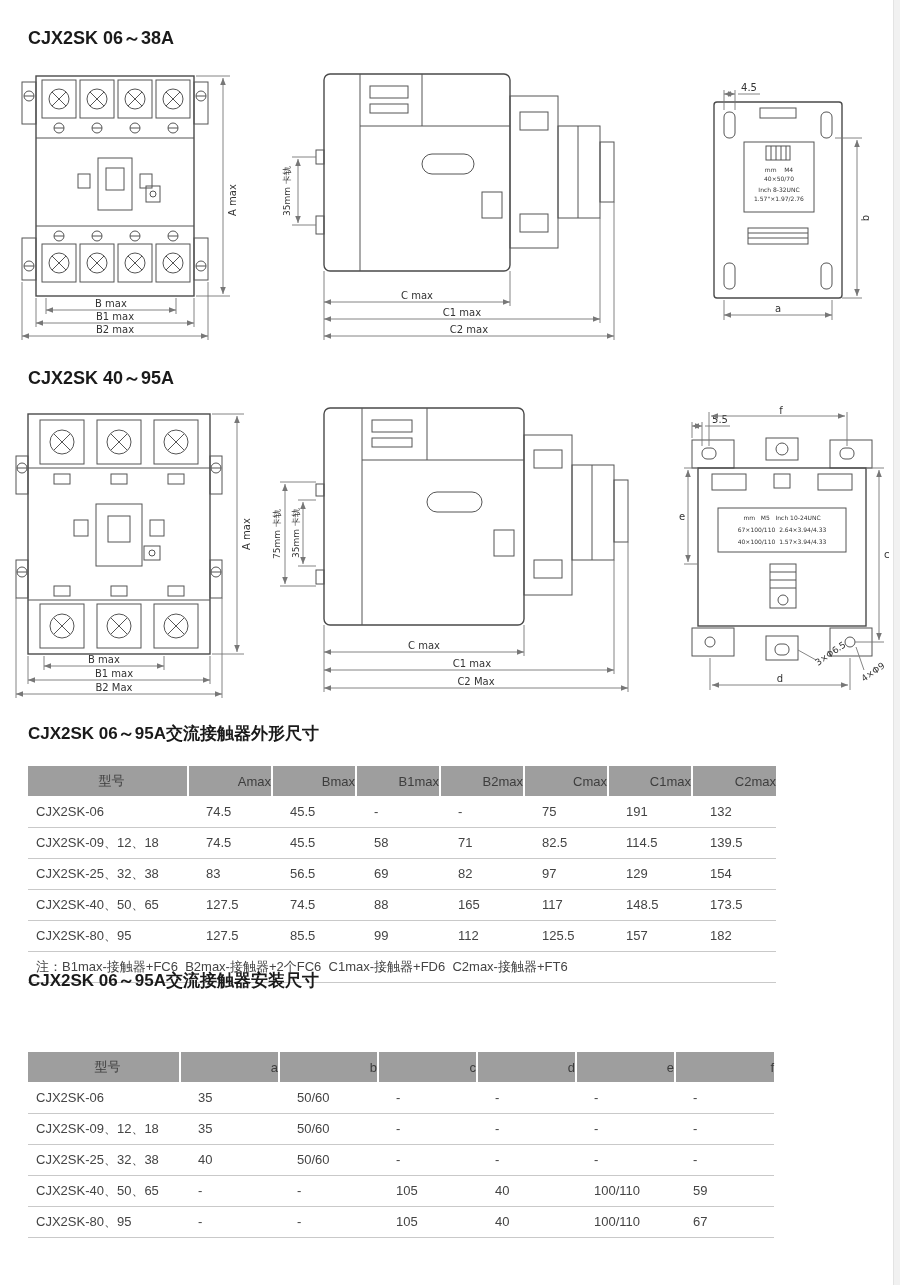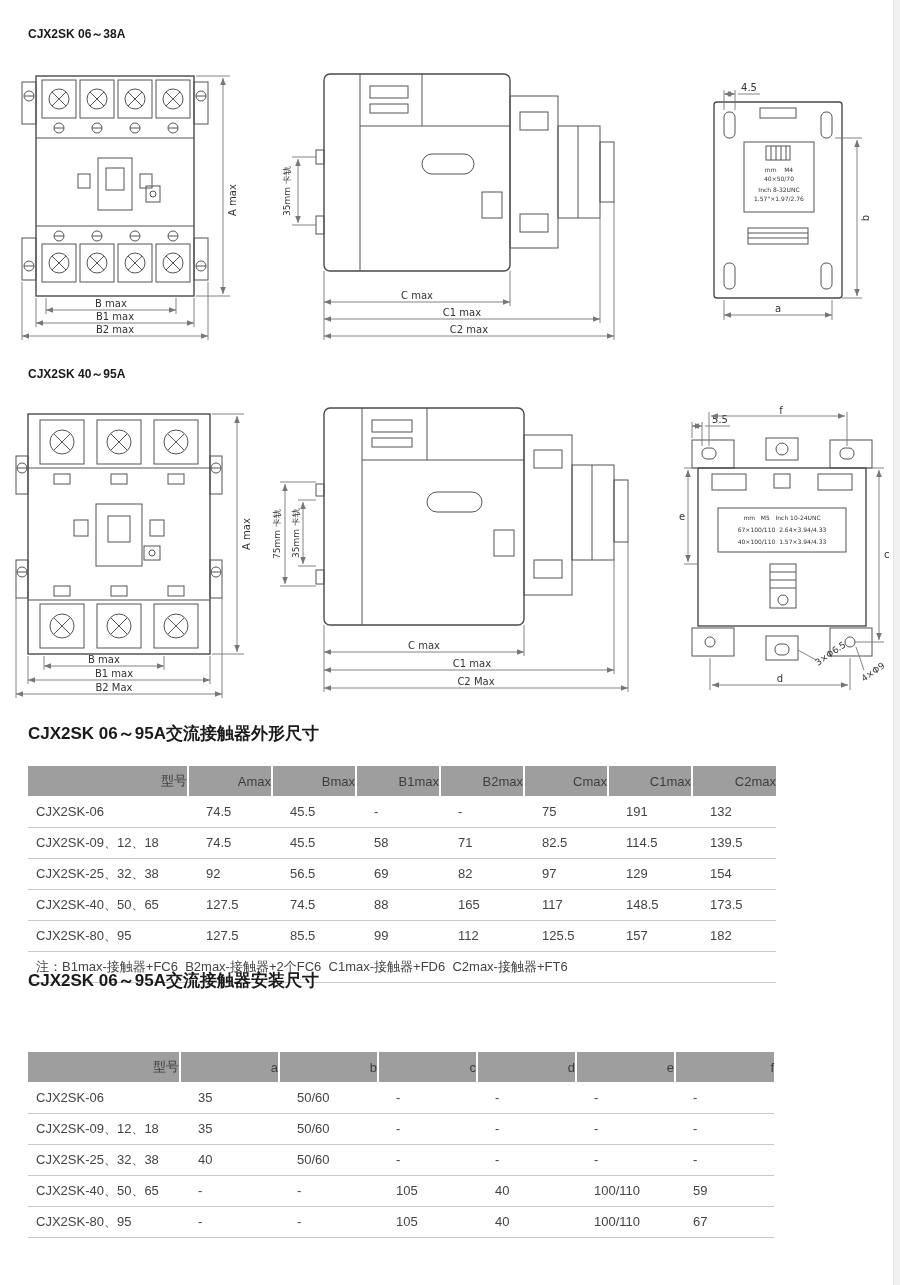--- a/index.html
+++ b/index.html
@@ -1,33 +1,33 @@
 <!DOCTYPE html>
 <html><head>
 <meta charset="utf-8">
 <style>
   * { margin:0; padding:0; box-sizing:border-box; }
   html,body { background:#fff; }
   body { font-family:"Liberation Sans","DejaVu Sans",sans-serif; }
   .page { position:relative; width:900px; height:1285px; background:#fff; overflow:hidden; }
-  .hd { position:absolute; left:28px; font-weight:bold; color:#1a1a1a; font-size:12px; }
+  .hd { position:absolute; left:28px; font-weight:bold; color:#1a1a1a; font-size:18px; }
   .hd-table { font-size:17px; }
   .draw { position:absolute; }
   svg .ln  { fill:none; stroke:#555; stroke-width:1; }
   svg .ln2 { fill:none; stroke:#4a4a4a; stroke-width:1.4; }
   svg .dim { fill:none; stroke:#777; stroke-width:0.9; }
   svg text { fill:#333; font-family:"DejaVu Sans",sans-serif; white-space:pre; }
   svg .lbl  { font-size:10px; }
   svg .vlbl { font-size:9px; }
   svg .tiny { font-size:6px; }
   .spec-table { position:absolute; border-collapse:collapse; table-layout:fixed; }
   .spec-table th { background:#9e9e9e; color:#3d3d3d; font-weight:normal; font-size:13px;
                    height:30px; text-align:right; border-right:2px solid #fff; }
   .spec-table th:last-child { border-right:none; }
-  .spec-table th.model-col { text-align:right; padding-left:8px; }
+  .spec-table th.model-col { text-align:center; padding-left:8px; }
   .spec-table td { font-size:13px; color:#444; height:31px; border-bottom:1px solid #c9c9c9;
                    padding-left:18px; text-align:left; background:#fff; }
   .spec-table td.model-cell { padding-left:8px; }
   .spec-table td.note-cell { padding-left:8px; white-space:pre; }
   .scrollbar { position:absolute; right:0; top:0; width:7px; height:1285px; background:#f1f1f1; border-left:1px solid #e3e3e3; }
 </style>
 </head>
 <body>
 
 <div class="page">
@@ -397,21 +397,21 @@
         <td>74.5</td>
         <td>45.5</td>
         <td>58</td>
         <td>71</td>
         <td>82.5</td>
         <td>114.5</td>
         <td>139.5</td>
       </tr>
       <tr>
         <td class="model-cell">CJX2SK-25、32、38</td>
-        <td>92</td>
+        <td>83</td>
         <td>56.5</td>
         <td>69</td>
         <td>82</td>
         <td>97</td>
         <td>129</td>
         <td>154</td>
       </tr>
       <tr>
         <td class="model-cell">CJX2SK-40、50、65</td>
         <td>127.5</td>

